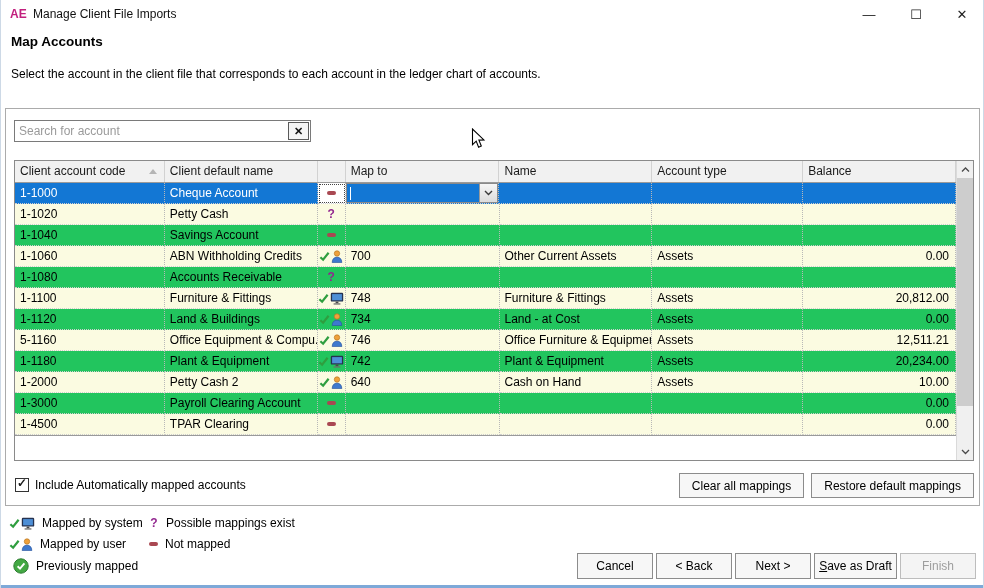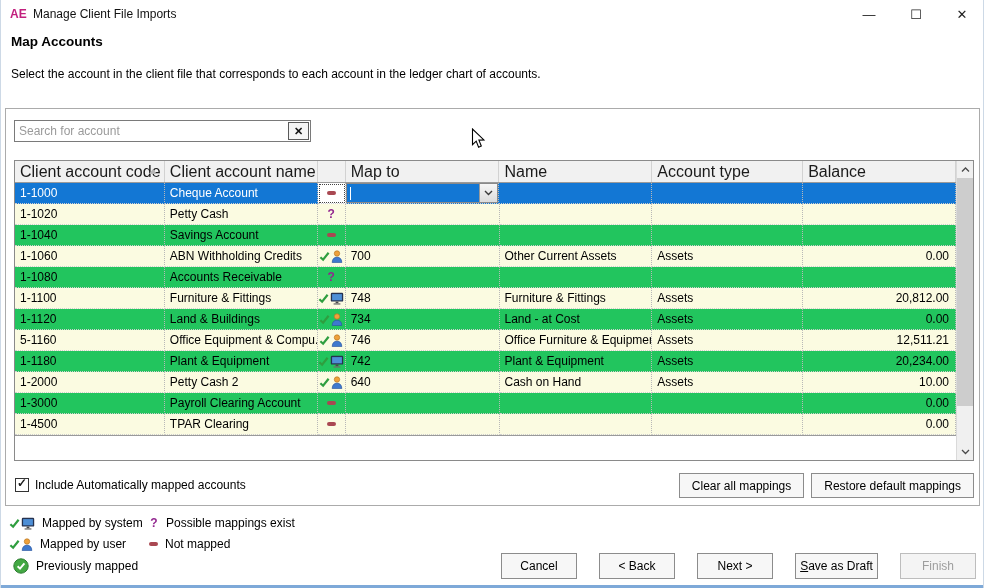--- a/index.html
+++ b/index.html
@@ -31,21 +31,21 @@
   
   .searchwrap { position: absolute; left: 8px; top: 11px; width: 297px; height: 22px; border: 1px solid #7a7a7a; background: #fff; display: flex; align-items: stretch; }
   .searchwrap input { flex: 1; border: none; outline: none; padding: 0 4px; font: 12px "Liberation Sans", sans-serif; color: #000; background: #fff; min-width: 0; }
   .searchwrap input::placeholder { color: #9a9a9a; }
   .search-clear { width: 21px; margin: 1px; border: 1px solid #5a5a5a; background: #f4f4f4; font-weight: bold; font-size: 11px; color: #111; display: flex; align-items: center; justify-content: center; cursor: default; }
 
   
   .grid { position: absolute; left: 8px; top: 51px; width: 960px; height: 301px; border: 1px solid #8a8a8a; display: flex; background: #fff; }
   .gridmain { width: 942px; display: flex; flex-direction: column; overflow: hidden; }
   .thead { height: 22px; display: flex; background: #f1f1f1; border-bottom: 1px solid #9a9a9a; flex: none; }
-  .hcell { position: relative; border-right: 1px solid #d2d2d2; padding-left: 5px; line-height: 21px; font-size: 16px; color: #1a1a1a; overflow: hidden; white-space: nowrap; }
+  .hcell { position: relative; border-right: 1px solid #d2d2d2; padding-left: 5px; line-height: 21px; font-size: 12px; color: #1a1a1a; overflow: hidden; white-space: nowrap; }
   .sort-arrow { position: absolute; right: 7px; top: 8px; width: 0; height: 0; border-left: 4px solid transparent; border-right: 4px solid transparent; border-bottom: 5px solid #b5b5b5; }
   .trow { height: 21px; display: flex; flex: none; background: #22c55e; }
   .trow.alt { background: #fbfbe1; }
   .cell { border-right: 1px dotted #b8b8b8; border-bottom: 1px dotted #cfcfcf; padding-left: 5px; line-height: 20px; font-size: 12px; overflow: hidden; white-space: nowrap; }
   .cell.icons { padding: 0; display: flex; align-items: center; justify-content: center; gap: 1px; }
   .cell.balance { text-align: right; padding-right: 6px; padding-left: 0; }
   .trow.sel .cell { background: #1377d4; color: #fff; }
   .trow.sel .cell.icons { background: #fff; color: #000; outline: 1px dotted #444; outline-offset: -2px; }
   .trow.sel .cell.mapto { padding: 0; }
   .combo { height: 100%; width: 100%; display: flex; align-items: stretch; border: 1px solid #8a8a8a; background: #1377d4; }
@@ -74,21 +74,21 @@
   .gb-buttons button { height: 25px; padding: 0 12px; }
   .gb-buttons button:nth-child(3) { padding: 0 10px; }
 
   
   .legend { position: absolute; left: 8px; top: 516px; display: grid; grid-template-columns: 140px 215px; row-gap: 7px; align-items: center; }
   .legend-item { display: flex; align-items: center; gap: 7px; font-size: 12px; }
   .legend-item:nth-child(5) { margin-left: 4px; }
   .legend-item .ic-q { width: 10px; text-align: center; }
 
   
-  .footer-buttons { position: absolute; right: 7px; top: 553px; display: flex; gap: 22px; align-items: flex-end; }
+  .footer-buttons { position: absolute; right: 7px; top: 553px; display: flex; gap: 3px; align-items: flex-end; }
   .footer-buttons button { width: 76px; height: 26px; }
   .footer-buttons button.wide { width: 83px; }
   .footer-buttons button.disabled { color: #9e9e9e; border-color: #bdbdbd; background: #f4f4f4; }
 
   .bottom-line { position: absolute; left: 0; bottom: 0; width: 100%; height: 3px; background: #7ea9d8; }
   .cursor { position: absolute; left: 470px; top: 128px; }
 </style>
 </head>
 <body>
 
@@ -107,21 +107,21 @@
 
   <div class="searchwrap">
     <input type="text" placeholder="Search for account" style="">
     <span class="search-clear">✕</span>
   </div>
 
   <div class="grid">
     <div class="gridmain">
       <div class="thead" id="thead">
           <div class="hcell" style="width: 150px;">Client account code<span class="sort-arrow"></span></div>
-          <div class="hcell" style="width: 153px;">Client account name</div>
+          <div class="hcell" style="width: 153px;">Client default name</div>
           <div class="hcell" style="width: 28px;"></div>
           <div class="hcell" style="width: 154px;">Map to</div>
           <div class="hcell" style="width: 153px;">Name</div>
           <div class="hcell" style="width: 151px;">Account type</div>
           <div class="hcell" style="width: 153px;">Balance</div>
         </div>
       <div id="tbody" style="display:contents"><div class="trow sel">
             <div class="cell" style="width: 150px;">1-1000</div>
             <div class="cell" style="width: 153px;">Cheque Account</div>
             <div class="cell icons" style="width: 28px;">

